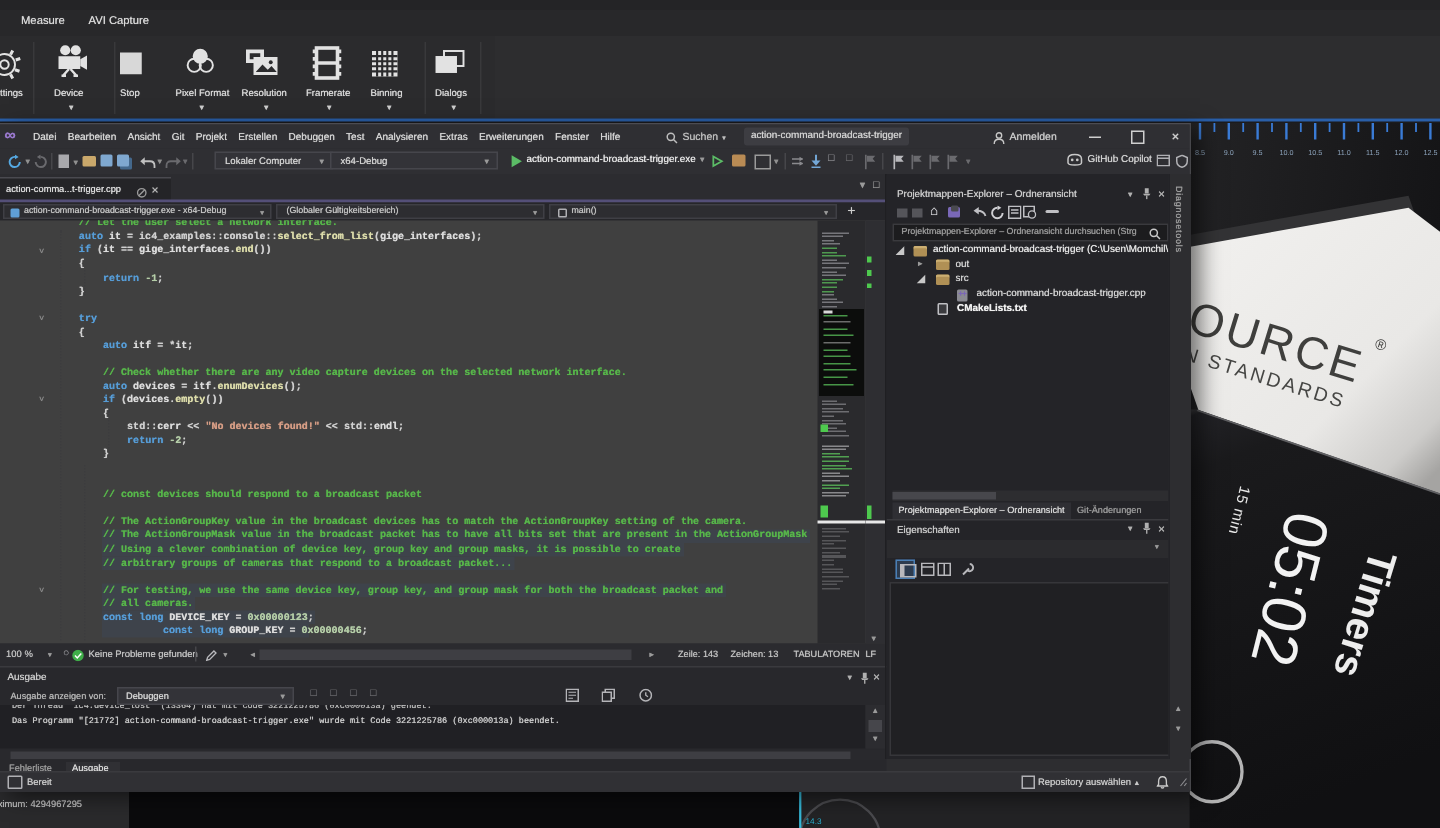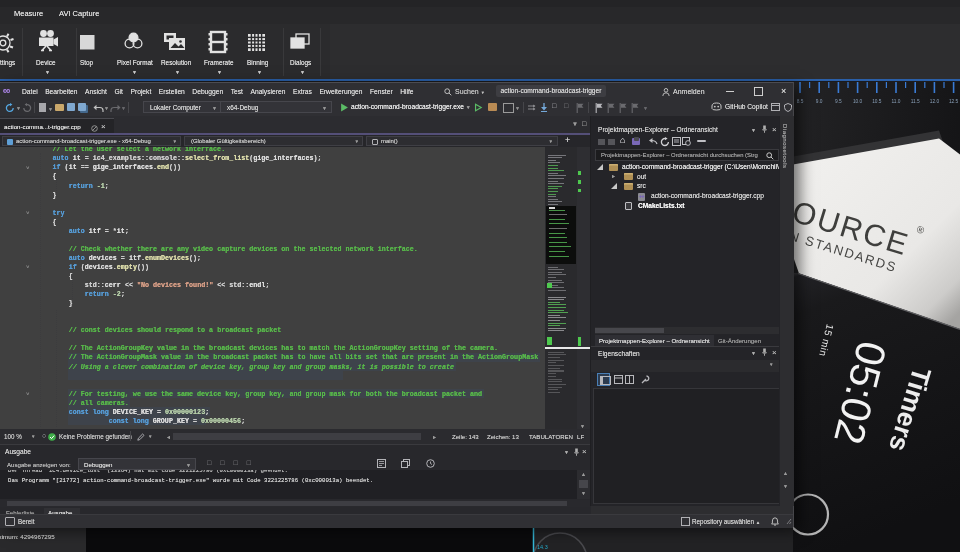--- a/index.html
+++ b/index.html
@@ -356,22 +356,23 @@
 <div class="abs cl" style="left:68.66px;top:116.45px;"><span class="k">if</span><span class="p"> (</span><span class="v">devices</span><span class="p">.</span><span class="f">empty</span><span class="p">())</span></div>
 <div class="abs cl" style="left:68.66px;top:125.50px;"><span class="p">{</span></div>
 <div class="abs cl" style="left:84.74px;top:134.55px;"><span class="p">std</span><span class="p">::</span><span class="v">cerr</span><span class="p"> &lt;&lt; </span><span class="s">"No devices found!"</span><span class="p"> &lt;&lt; </span><span class="p">std</span><span class="p">::</span><span class="v">endl</span><span class="p">;</span></div>
 <div class="abs cl" style="left:84.74px;top:143.60px;"><span class="k">return</span><span class="p"> </span><span class="n">-2</span><span class="p">;</span></div>
 <div class="abs cl" style="left:68.66px;top:152.65px;"><span class="p">}</span></div>
 <div class="abs cl" style="left:68.66px;top:179.80px;"><span class="c">// const devices should respond to a broadcast packet</span></div>
 <div class="abs cl" style="left:68.66px;top:197.90px;"><span class="c">// The ActionGroupKey value in the broadcast devices has to match the ActionGroupKey setting of the camera.</span></div>
 <div class="abs" style="left:67.7px;top:206.3px;width:472.3px;height:9.05px;background:#3e434b;"></div>
 <div class="abs cl" style="left:68.66px;top:206.95px;"><span class="c">// The ActionGroupMask value in the broadcast packet has to have all bits set that are present in the ActionGroupMask</span></div>
 <div class="abs" style="left:67.7px;top:215.4px;width:387.9px;height:9.05px;background:#3e434b;"></div>
-<div class="abs cl" style="left:68.66px;top:216.00px;font-style:italic;"><span class="c">// Using a clever combination of device key, group key and group masks, it is possible to create</span></div>
+<div class="abs cl" style="left:68.66px;top:216.00px;"><span class="c">// Using a clever combination of device key, group key and group masks, it is possible to create</span></div>
 <div class="abs" style="left:67.7px;top:224.5px;width:275.4px;height:9.05px;background:#3e434b;"></div>
+<div class="abs cl" style="left:68.66px;top:225.05px;"><span class="c">// arbitrary groups of cameras that respond to a broadcast packet...</span></div>
 <div class="abs" style="left:67.7px;top:242.6px;width:416.1px;height:9.05px;background:#3e434b;"></div>
 <div class="abs cl" style="left:68.66px;top:243.15px;"><span class="c">// For testing, we use the same device key, group key, and group mask for both the broadcast packet and</span></div>
 <div class="abs" style="left:67.7px;top:251.6px;width:62.3px;height:9.05px;background:#3e434b;"></div>
 <div class="abs cl" style="left:68.66px;top:252.20px;"><span class="c">// all cameras.</span></div>
 <div class="abs" style="left:67.7px;top:260.7px;width:142.7px;height:9.05px;background:#3e434b;"></div>
 <div class="abs cl" style="left:68.66px;top:261.25px;"><span class="k">const</span><span class="p"> </span><span class="k">long</span><span class="p"> </span><span class="v">DEVICE_KEY</span><span class="p"> = </span><span class="n">0x00000123</span><span class="p">;</span></div>
 <div class="abs" style="left:67.7px;top:269.7px;width:138.7px;height:9.05px;background:#3e434b;"></div>
 <div class="abs cl" style="left:68.66px;top:270.30px;margin-left:40px;"><span class="k">const</span><span class="p"> </span><span class="k">long</span><span class="p"> </span><span class="v">GROUP_KEY</span><span class="p"> = </span><span class="n">0x00000456</span><span class="p">;</span></div>
 </div>
 <div class="abs" style="left:545px;top:64px;width:32px;height:282.5px;background:#2a2a2d;">

